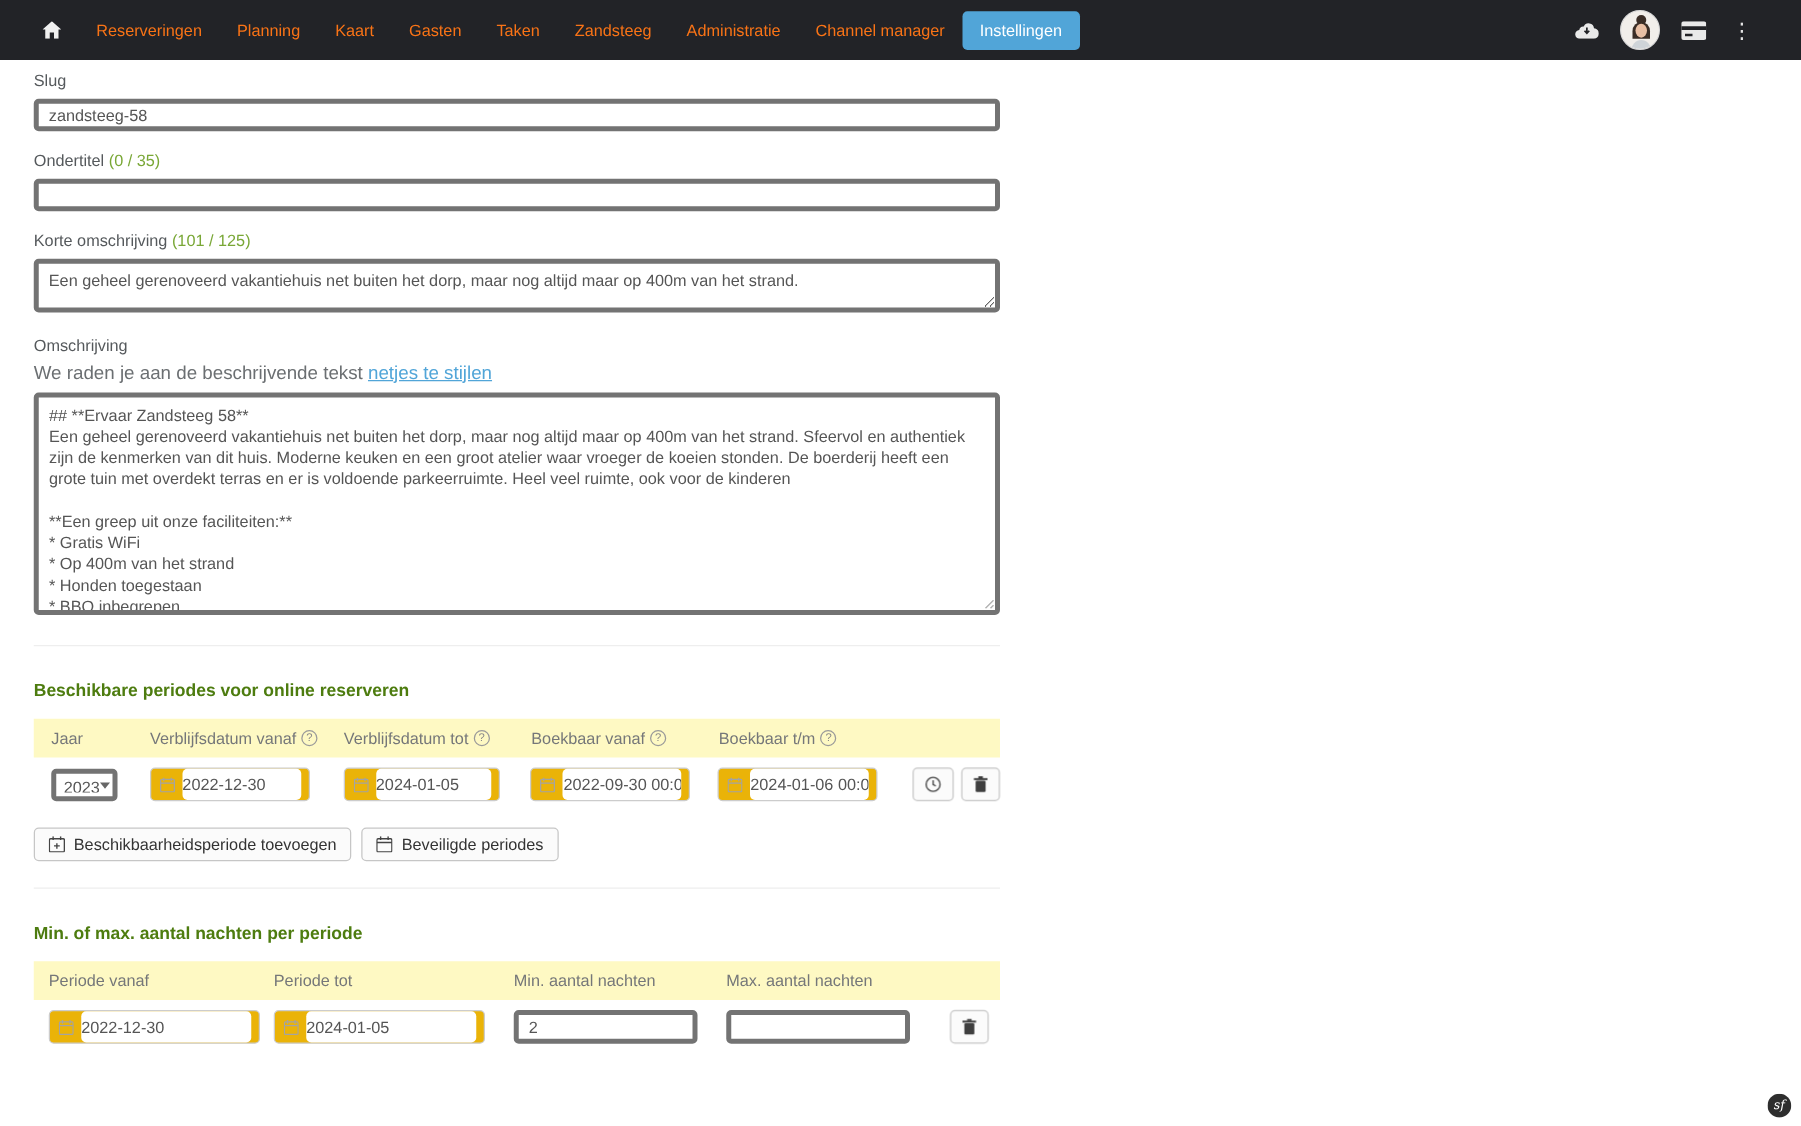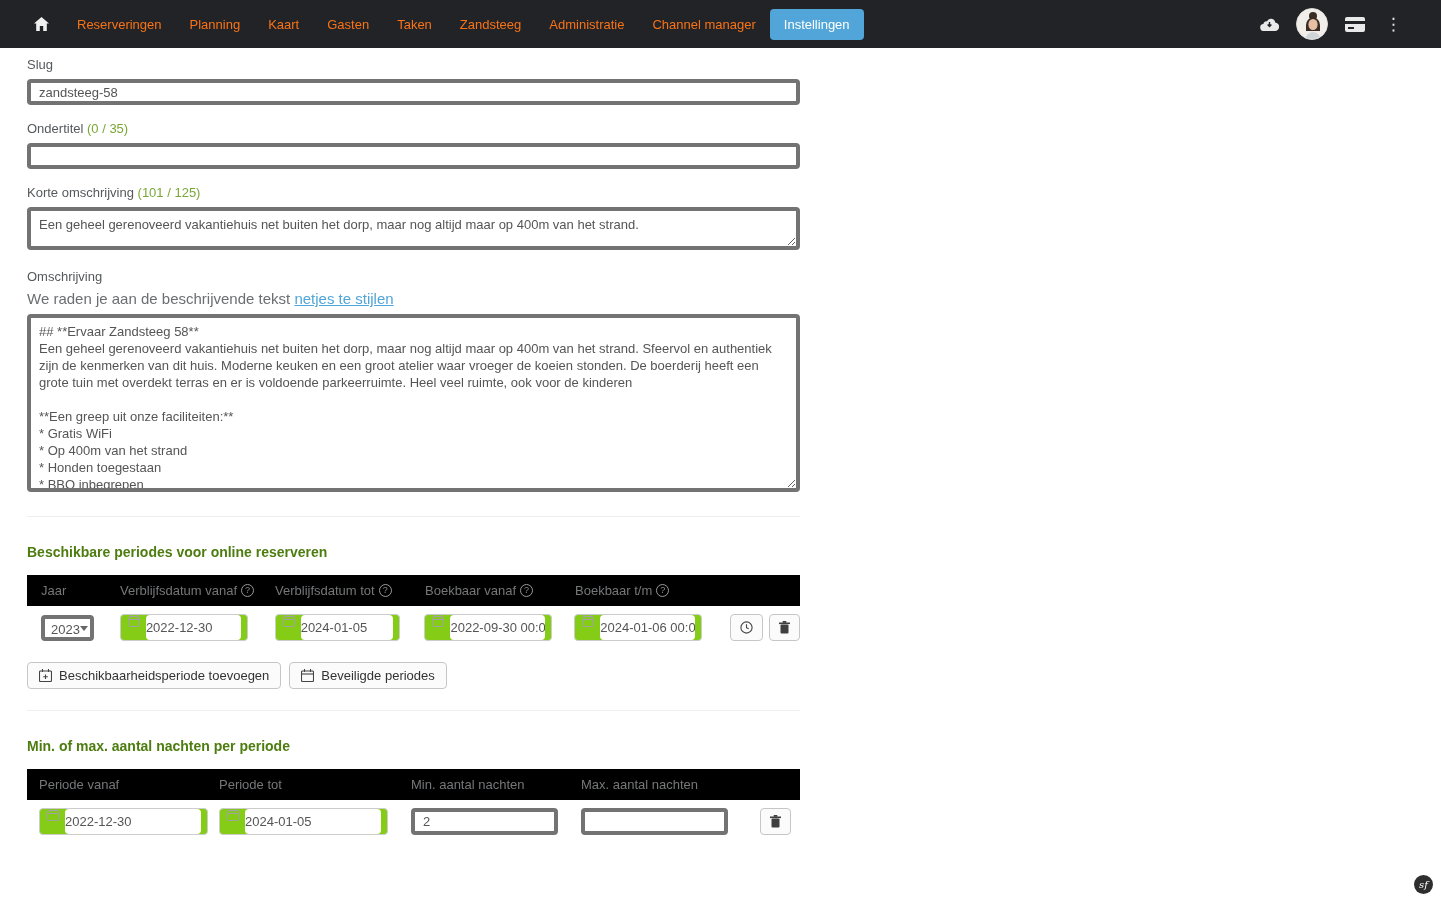--- a/index.html
+++ b/index.html
@@ -88,21 +88,21 @@
   .ta-long  { width: 773px; height: 178px; padding: 5px 8px; }
   .hint { font-size: 15px; color: #6b6f72; margin: -1px 0 7px 0; }
   .hint a { color: #51a5d8; text-decoration: underline; cursor: pointer; }
 
   hr.divider { border: none; border-top: 1px solid #eee; margin: 21px 0 27px 0; width: 773px; }
 
   .section-heading { font-size: 14px; font-weight: bold; color: #4d7c0f; margin-bottom: 15px; }
 
   
   .tbl { width: 773px; }
-  .tbl-head { display: flex; background: #000000; height: 31px; align-items: center; color: #757779; }
+  .tbl-head { display: flex; background: #fef9c3; height: 31px; align-items: center; color: #757779; }
   .tbl-row  { display: flex; align-items: center; padding: 8px 0; }
   .th { white-space: nowrap; display:flex; align-items:center; gap:4px; }
   .help {
     display:inline-flex; align-items:center; justify-content:center;
     width: 13px; height: 13px; border-radius: 50%;
     border: 1px solid #9a9a9a; color:#8a8a8a;
     font-size: 9px; line-height: 1; cursor: help;
   }
   
   .p-c1 { width: 93px;  padding-left: 14px; }
@@ -115,22 +115,22 @@
   .n-c1 { width: 192px; padding-left: 12px; }
   .n-c2 { width: 192px; }
   .n-c3 { width: 170px; }
   .n-c4 { width: 170px; }
   .n-actions { margin-left: 9px; }
 
   .year-select-wrap { position: relative; width: 53px; }
   .year-select-wrap select { width: 100%; height: 26px; padding: 3px 6px; appearance:none; -webkit-appearance:none; }
 
   .date-input {
-    display: flex; align-items: flex-start; gap: 6px;
-    border: 1px solid #ccc; border-radius: 4px; background: #84cc16;
+    display: flex; align-items: center; gap: 6px;
+    border: 1px solid #ccc; border-radius: 4px; background: #eab308;
     height: 27px; padding: 0 6px 0 7px;
   }
   .date-input input { border: none; width: 100%; height: 100%; padding: 0; }
   .di-128 { width: 128px; }
   .di-169 { width: 169px; }
   .num-input { width: 147px; height: 27px; padding: 3px 8px; }
 
   .btn {
     display: inline-flex; align-items: center; gap: 7px;
     background: #fbfbfb;

